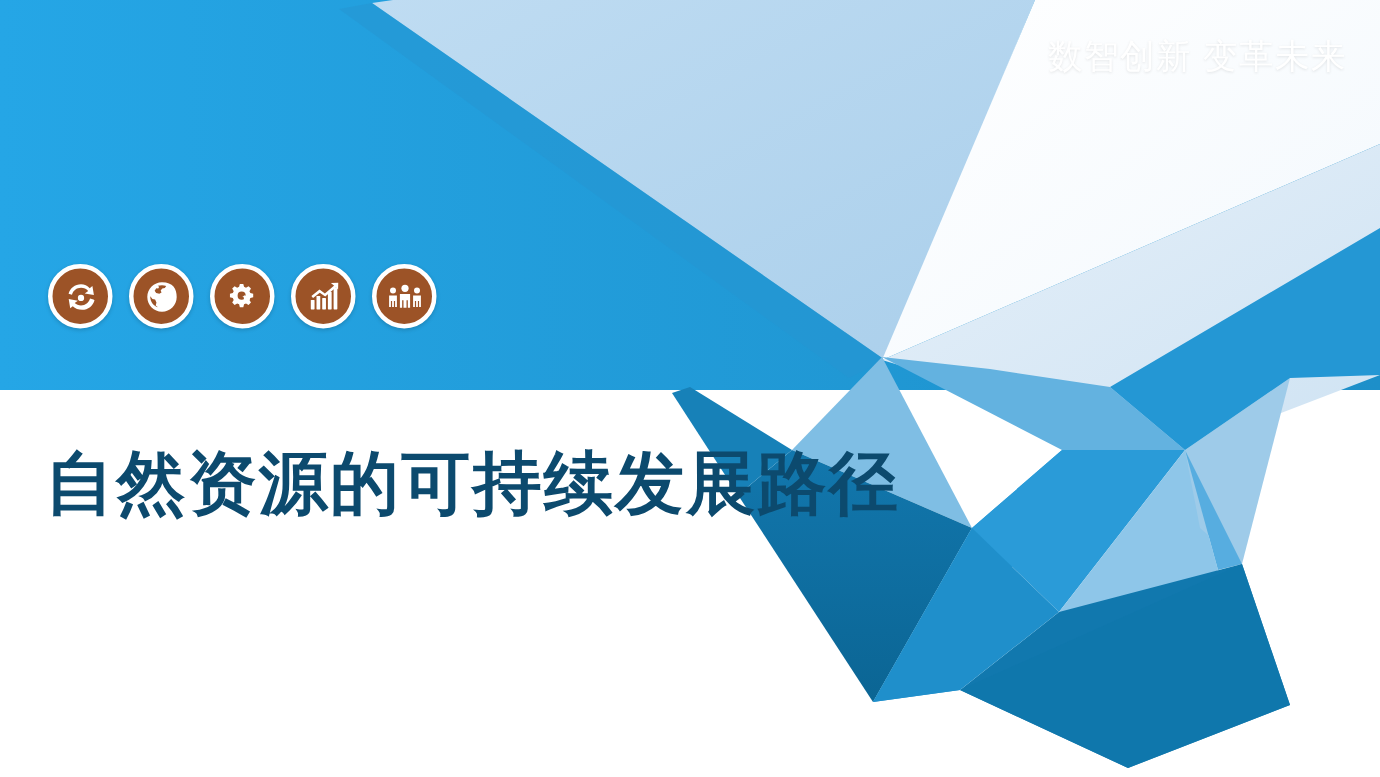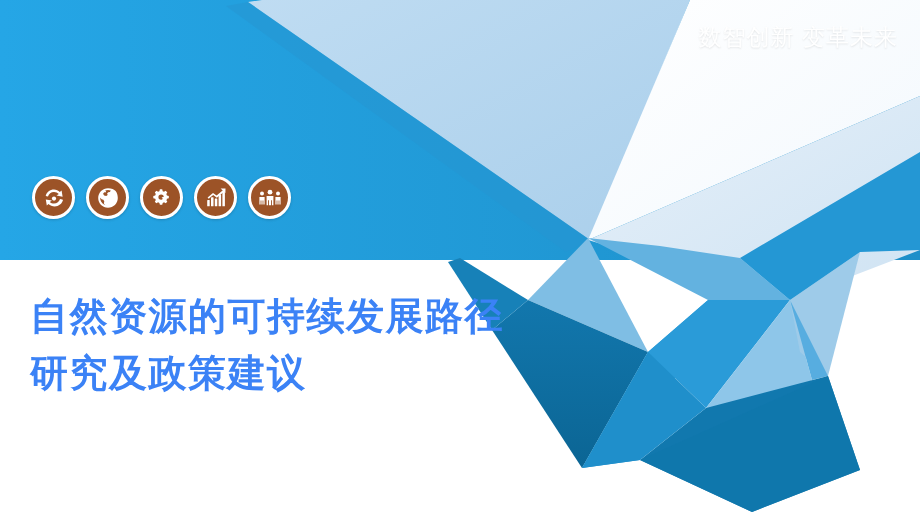--- a/index.html
+++ b/index.html
@@ -71,23 +71,23 @@
   }
 
   
   #title-block {
     position: absolute;
     left: 30px;
     top: 288px;
     width: 520px;
   }
   .title-line {
-    font-size: 38px;
+    font-size: 46px;
     font-weight: bold;
-    color: #3b82f6;
+    color: #0c4a6e;
     line-height: 1.50;
     letter-spacing: 1.5px;
     white-space: nowrap;
   }
 </style>
 </head>
 <body>
 
 <div id="slide">
 
@@ -242,16 +242,15 @@
           <circle cx="20.0" cy="7.6" r="2.0"></circle>
           <path d="M17.4 11.0h5.2v7.6h-1.2v-4.0h-0.8v4.0h-1.2v-4.0h-0.8v4.0h-1.2z"></path>
         </svg>
       </span>
     </div>
 
   </div>
 
   <div id="title-block">
     <div class="title-line">自然资源的可持续发展路径</div>
-    <div class="title-line">研究及政策建议</div>
   </div>
 
 </div>
 
 </body></html>

